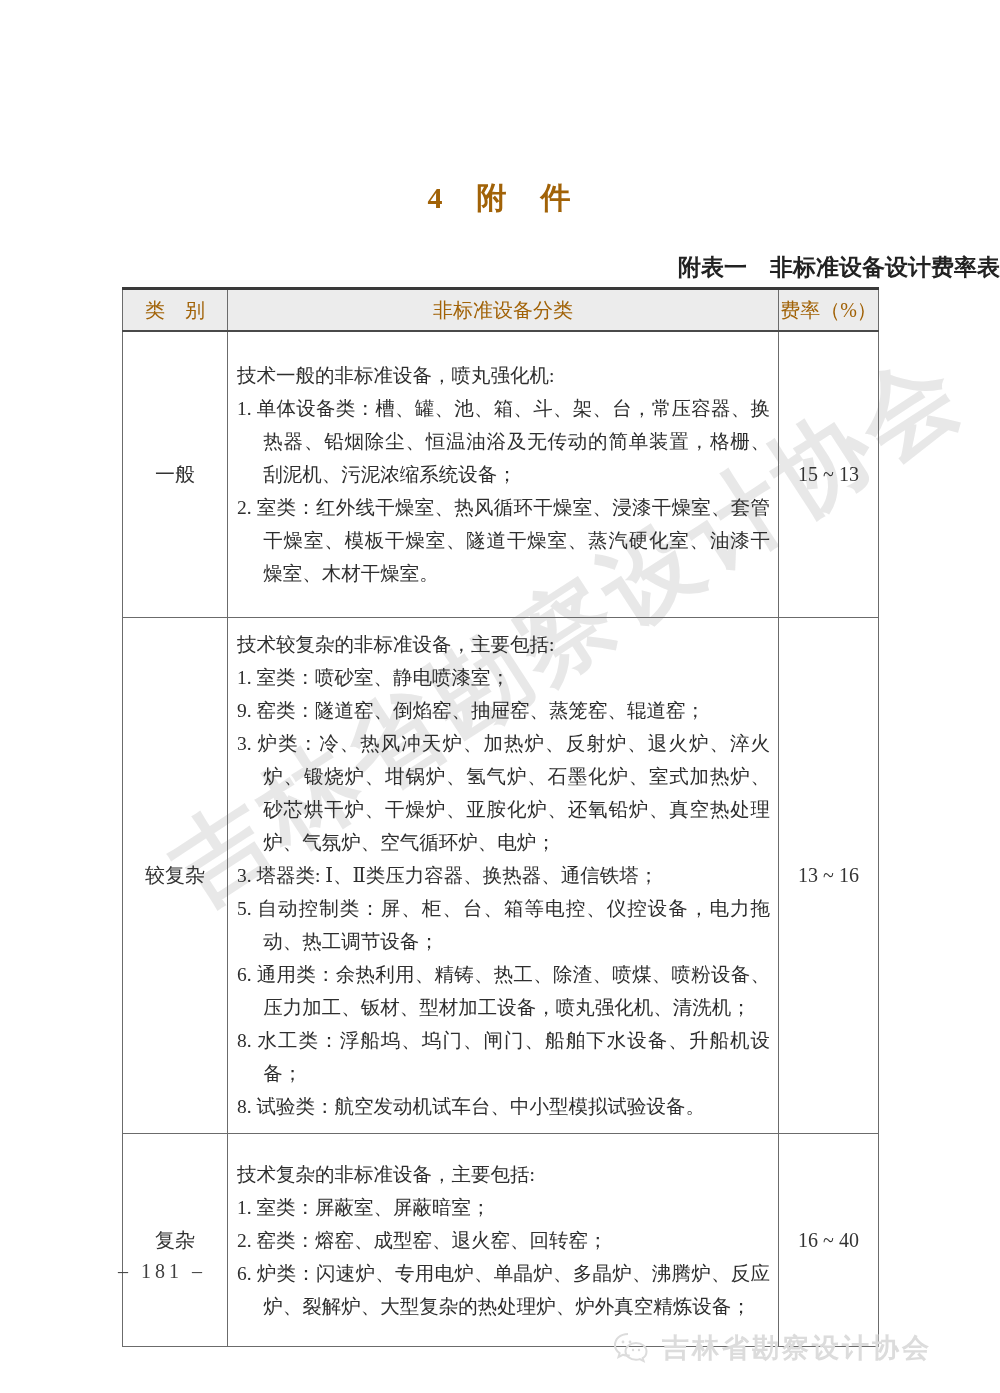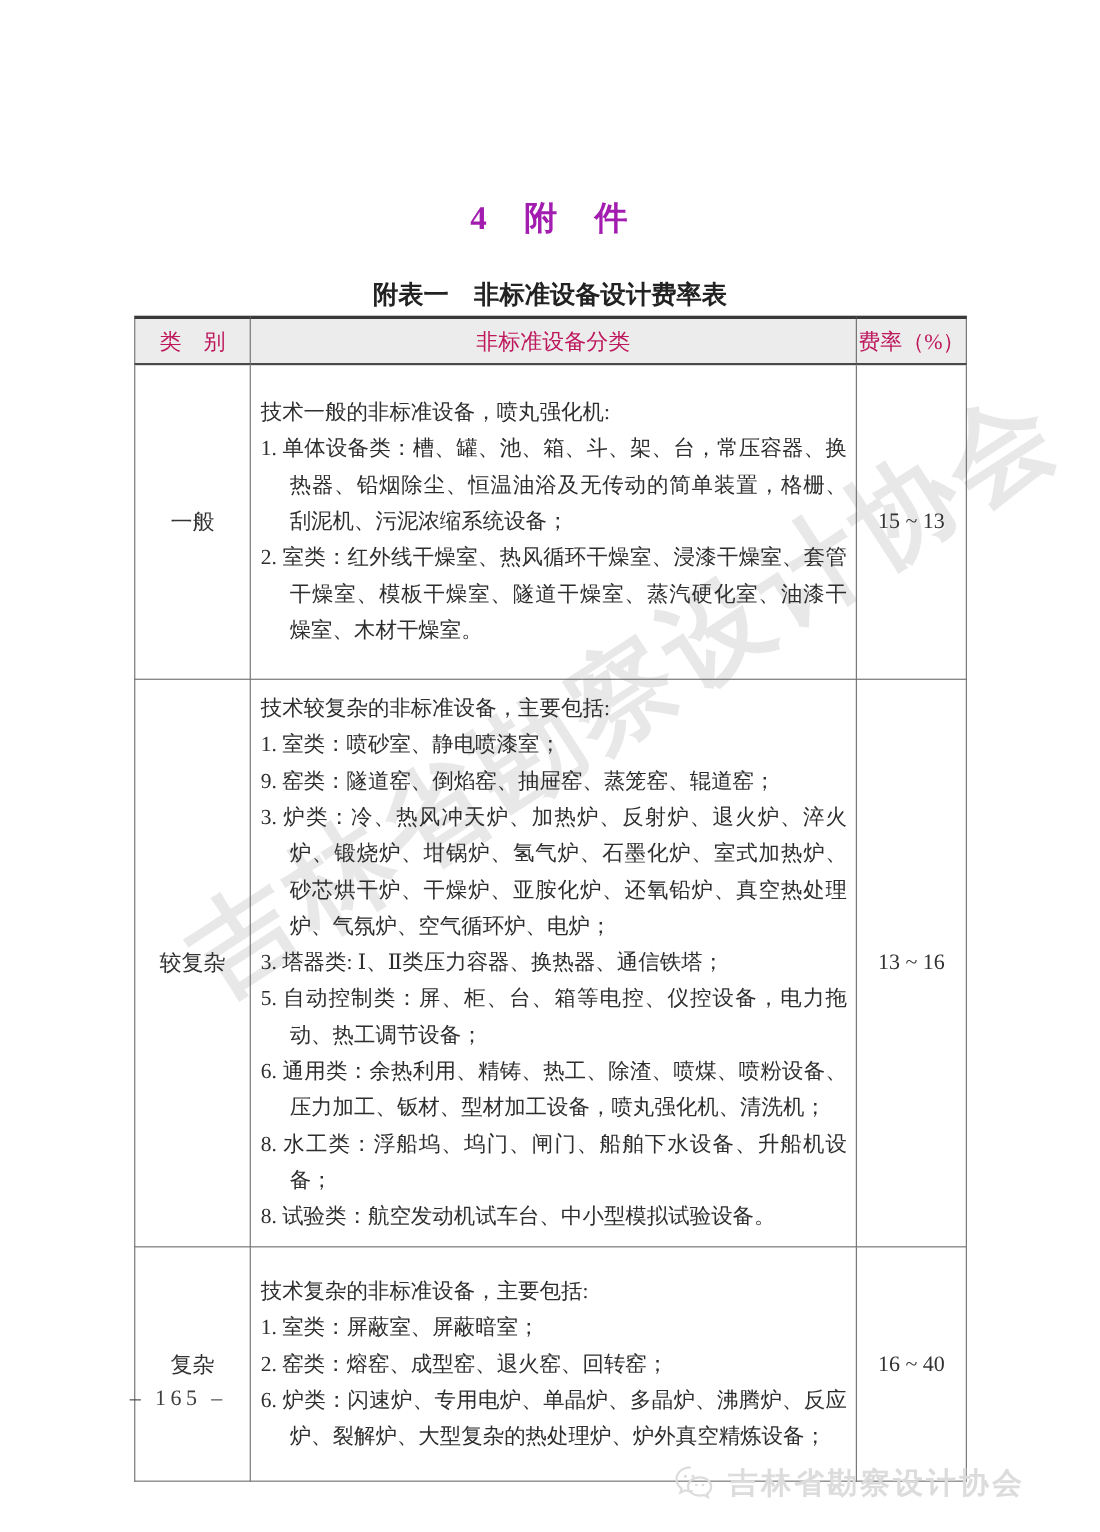--- a/index.html
+++ b/index.html
@@ -18,30 +18,30 @@
 
   .page-title {
     position: absolute;
     top: 178px;
     left: 0;
     width: 100%;
     text-align: center;
     font-size: 30px;
     font-weight: bold;
     letter-spacing: 2px;
-    color: #a21caf;
+    color: #a16207;
     z-index: 3;
   }
 
   .page-subtitle {
     position: absolute;
     top: 252px;
     left: 0;
     width: 100%;
-    text-align: center;
+    text-align: right;
     font-size: 23px;
     font-weight: bold;
     color: #222;
     z-index: 3;
   }
 
   .watermark {
     position: absolute;
     left: 148px;
     top: 826px;
@@ -73,21 +73,21 @@
     border: 1px solid #6b6b6b;
     font-weight: normal;
   }
   table.fee-table thead th {
     background: #ececec;
     height: 38px;
     font-size: 20px;
     text-align: center;
     border-top: 3px solid #3a3a3a;
     border-bottom: 2px solid #4a4a4a;
-    color: #be185d;
+    color: #a16207;
   }
   td.cat-cell, td.rate-cell {
     text-align: center;
     vertical-align: middle;
     font-size: 20px;
     color: #333;
   }
   td.content-cell {
     vertical-align: middle;
     padding: 10px 8px 10px 9px;
@@ -185,21 +185,21 @@
         <p class="intro">技术复杂的非标准设备，主要包括:</p>
         <p class="item">1. 室类：屏蔽室、屏蔽暗室；</p>
         <p class="item">2. 窑类：熔窑、成型窑、退火窑、回转窑；</p>
         <p class="item">6. 炉类：闪速炉、专用电炉、单晶炉、多晶炉、沸腾炉、反应炉、裂解炉、大型复杂的热处理炉、炉外真空精炼设备；</p>
       </td>
       <td class="rate-cell">16 ~ 40</td>
     </tr>
   </tbody>
 </table>
 
-<div class="page-number">– 165 –</div>
+<div class="page-number">– 181 –</div>
 
 <div class="footer-brand">
   <span>
     <svg width="42" height="36" viewBox="0 0 42 36">
       <g fill="none" stroke="#dcdcdc" stroke-width="2">
         <path d="M16 4 C8 4 3 9 3 15 c0 3.4 1.8 6.3 4.6 8.2 L6.5 27 l4.3-2.2 c1.6 0.5 3.4 0.8 5.2 0.8 0.6 0 1.2 0 1.8-0.1"></path>
         <path d="M24 13 c-6 0-10.5 3.7-10.5 8.4 0 4.6 4.5 8.3 10.5 8.3 1.3 0 2.6-0.2 3.8-0.6 L31.6 31 l-0.9-2.8 c2.3-1.5 3.8-3.9 3.8-6.8 C34.5 16.7 30 13 24 13 z"></path>
       </g>
       <g fill="#dcdcdc">
         <circle cx="11" cy="12" r="1.4"></circle>

